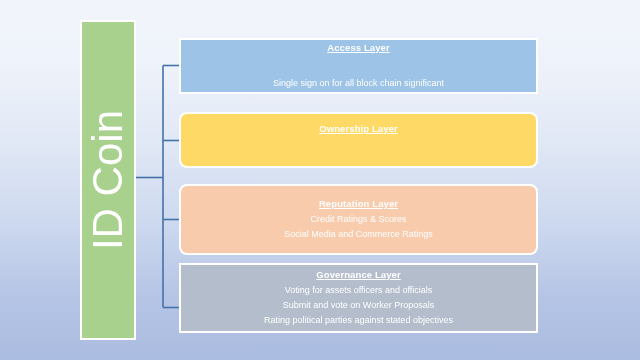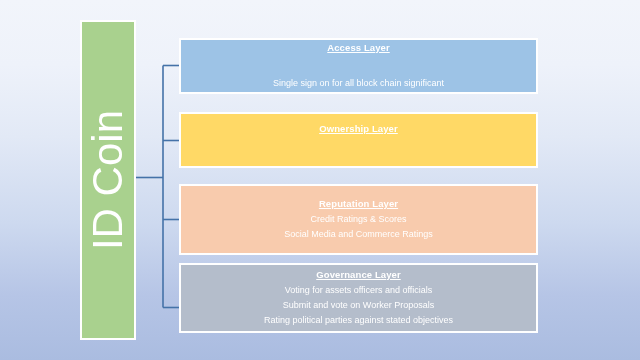--- a/index.html
+++ b/index.html
@@ -84,22 +84,22 @@
     color: #ffffff;
   }
   .layer-line {
     font-size: 9px;
     line-height: 15px;
     color: #ffffff;
     white-space: nowrap;
   }
 
   #box-access     { top: 38px;  height: 56px; background: #9dc3e6; }
-  #box-ownership  { top: 112px; height: 56px; background: #ffd966; }
-  #box-reputation { top: 184px; height: 71px; background: #f8cbad; }
+  #box-ownership  { top: 112px; height: 56px; background: #ffd966; border-radius: 8px; }
+  #box-reputation { top: 184px; height: 71px; background: #f8cbad; border-radius: 8px; }
   #box-governance { top: 263px; height: 70px; background: #b4bdcb; text-align: center; }
 
   #box-reputation .layer-title,
   #box-governance .layer-title { margin-bottom: 3px; }
 </style>
 </head>
 <body>
 
 <div id="canvas">
 

